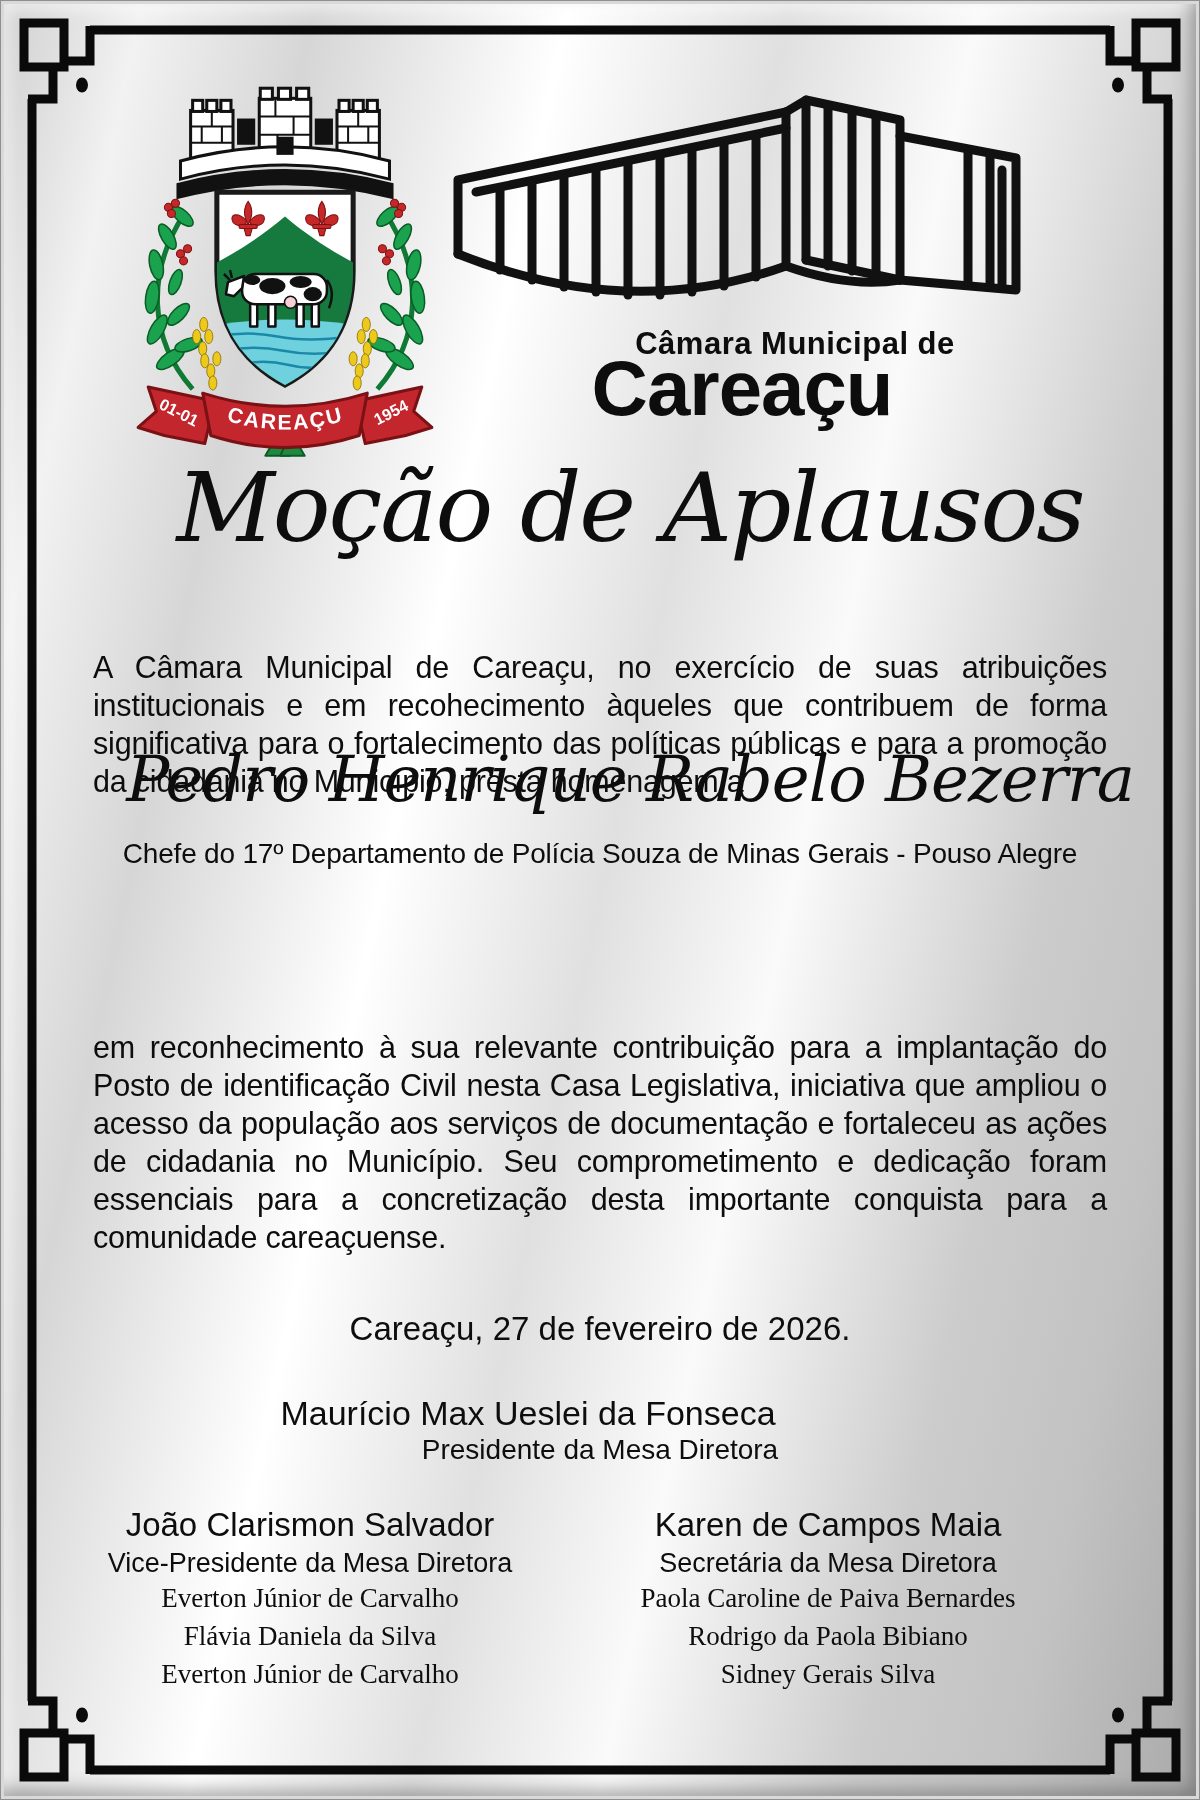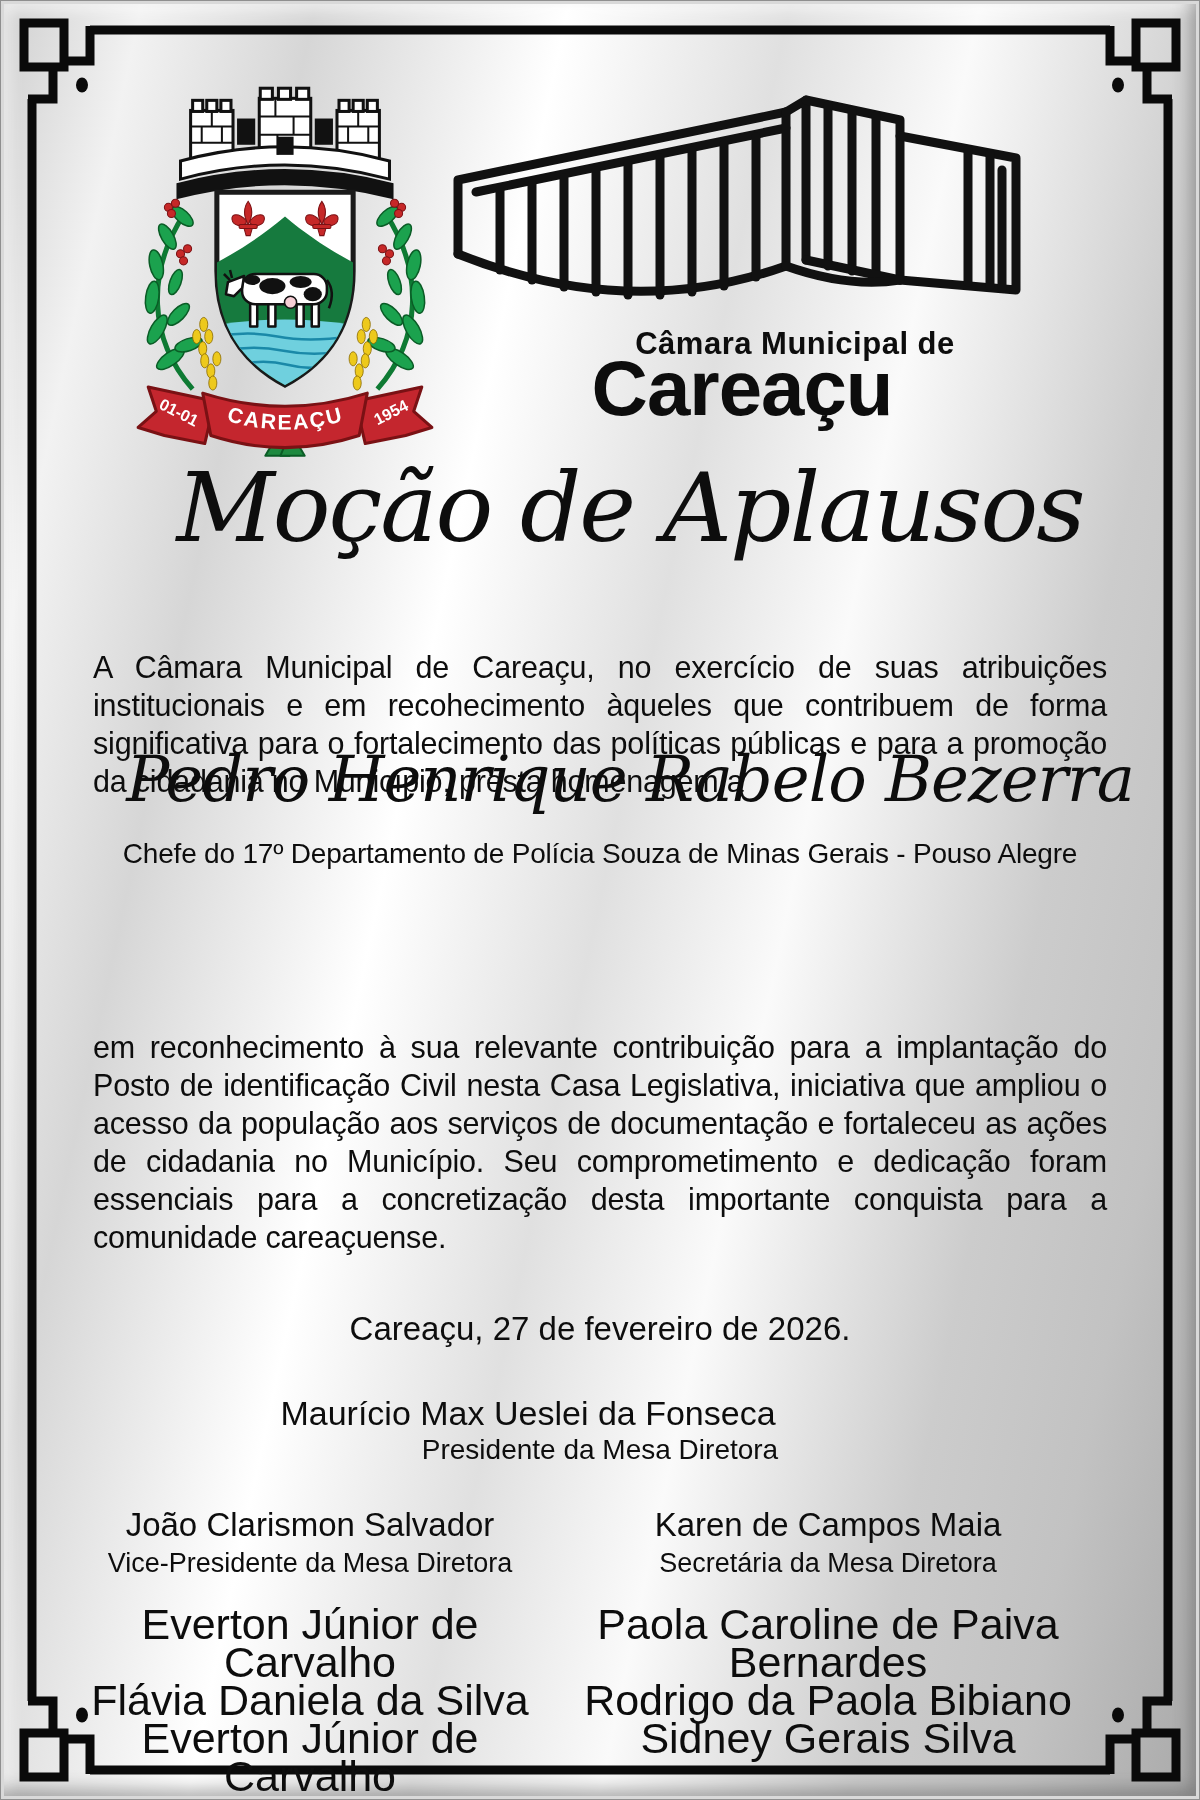--- a/index.html
+++ b/index.html
@@ -47,21 +47,21 @@
 
   #dateline{left:0;top:1310px;width:1200px;font-size:33px;}
   #president-name{left:0;top:1394px;width:1056px;font-size:34px;}
   #president-role{left:0;top:1434px;width:1200px;font-size:28px;}
 
   .col{top:1506px;width:500px;text-align:center;}
   #col-left{left:60px;}
   #col-right{left:578px;}
   .officer-name{font-size:33px;}
   .officer-role{font-size:27px;margin-top:4px;}
-  .members{margin-top:26px;font-size:43px;line-height:38px;}
+  .members{font-size:27px;line-height:38px;font-family:Liberation Serif, serif;}
 </style>
 </head>
 <body>
 
 <div class="plaque">
 
   <svg id="border-frame" width="1200" height="1800" viewBox="0 0 1200 1800">
     <g stroke="#0a0a0a" stroke-width="9" fill="none" stroke-linejoin="miter">
       <path d="M 90 30 H 1110"></path>
       <path d="M 90 1770 H 1110"></path>

